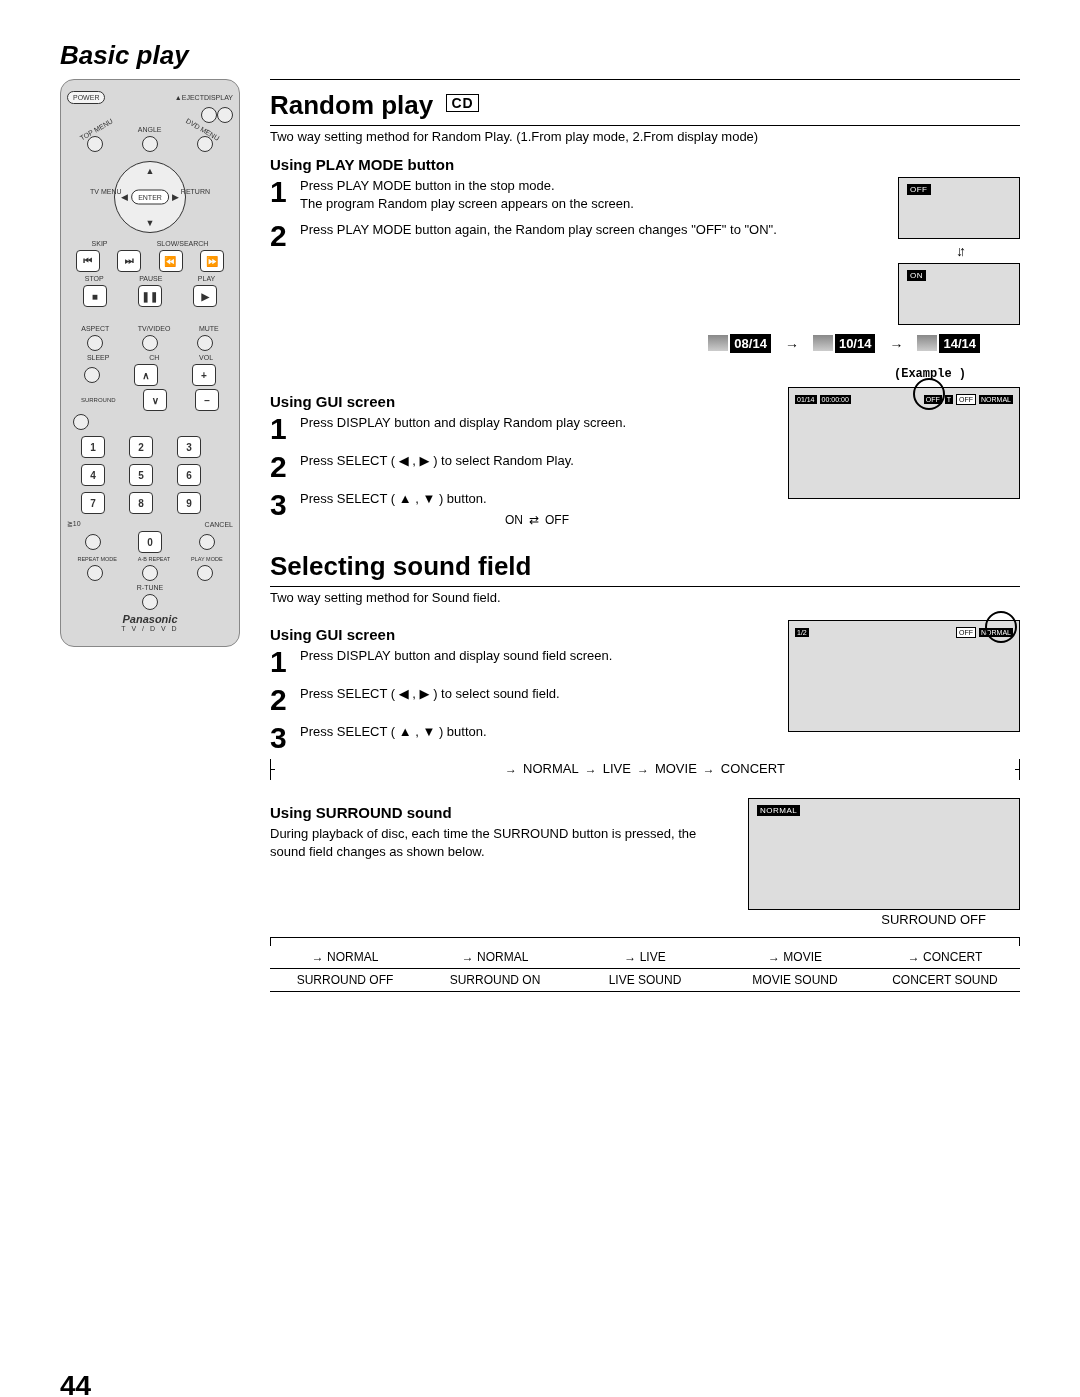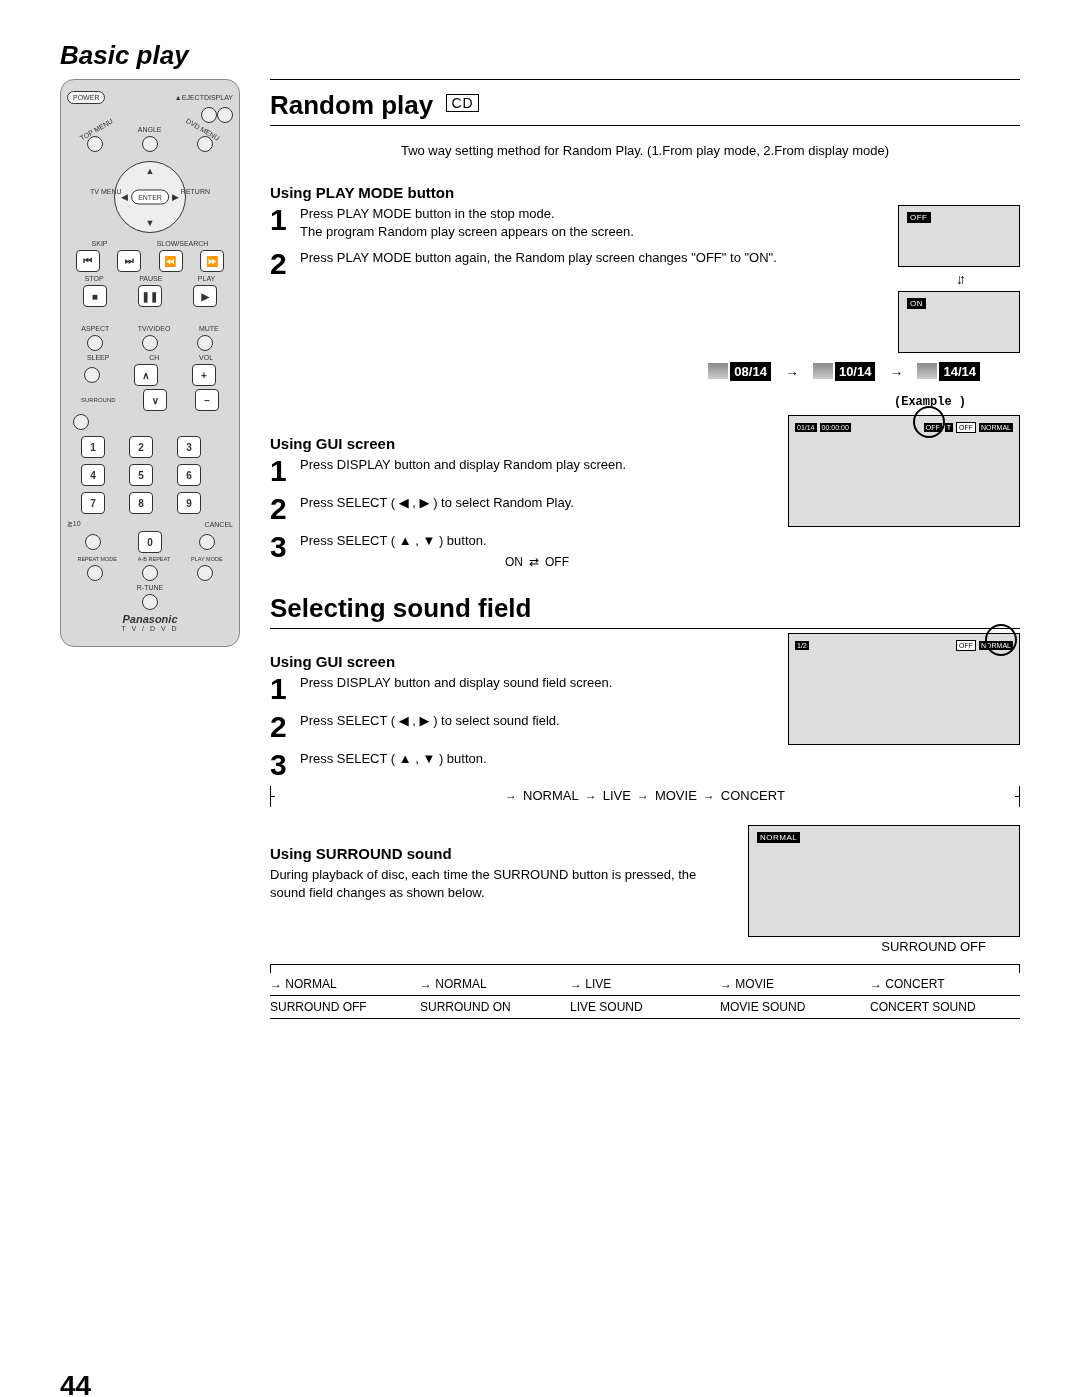--- a/index.html
+++ b/index.html
@@ -3,23 +3,23 @@
 <meta charset="utf-8">
 <style>
 body { margin:0; padding:40px 60px; font-family: Arial, Helvetica, sans-serif; width:1080px; box-sizing:border-box; background:#fff; color:#000; font-size:14px; }
 .page-title { font-size:26px; font-weight:bold; font-style:italic; margin-bottom:8px; }
 .page-num { font-size:28px; font-weight:bold; position:absolute; left:60px; top:1370px; }
 .layout { display:flex; gap:30px; }
 .remote-col { width:180px; flex-shrink:0; }
 .content-col { flex:1; }
 .hr-top { border-top:1px solid #000; margin-bottom:6px; }
 .section-title { font-size:26px; font-weight:bold; padding:4px 0; border-bottom:1.5px solid #000; }
-.tag { font-size:14px; font-weight:normal; border:1.5px solid #000; padding:0 4px; vertical-align:6px; margin-left:6px; letter-spacing:1px; }
-.intro { font-size:13px; margin:16px 0 10px; line-height:1.35;text-align:center; }
-.sub { font-size:15px; font-weight:bold; margin:24px 0 4px; }
+.tag { font-size:14px; font-weight:bold; border:1.5px solid #000; padding:0 4px; vertical-align:6px; margin-left:6px; letter-spacing:1px; }
+.intro { font-size:13px; margin:2px 0 10px; line-height:1.35; }
+.sub { font-size:15px; font-weight:bold; margin:10px 0 4px; }
 .steps { display:flex; flex-direction:column; gap:8px; }
 .step { display:flex; gap:8px; }
 .step-num { font-size:30px; font-weight:bold; line-height:1; width:22px; }
 .step-body { font-size:13px; line-height:1.4; flex:1; }
 .row { display:flex; gap:14px; align-items:flex-start; }
 .osd-box { border:1px solid #000; background:#ddd; min-height:60px; position:relative; font-size:10px; }
 .osd-small { width:120px; height:50px; }
 .osd-med { width:230px; height:110px; margin-top:4px; }
 .osd-wide { width:270px; height:110px; margin-top:4px; }
 .osd-chip { position:absolute; top:6px; left:8px; background:#000; color:#fff; font-size:8px; padding:1px 3px; letter-spacing:0.5px; }
@@ -31,21 +31,21 @@
 .track-row { display:flex; gap:14px; align-items:center; justify-content:flex-end; margin:10px 40px 16px 0; }
 .track-badge { background:#000; color:#fff; font-weight:bold; padding:2px 4px; font-size:13px; }
 .track-icon { width:20px; height:16px; background:linear-gradient(#888,#ccc); display:inline-block; margin-right:2px; vertical-align:-3px; }
 .arrR { font-size:14px; }
 .example-label { font-size:12px; font-weight:bold; text-align:right; margin:0 54px 2px 0;font-family:Liberation Mono, monospace; }
 .circle { position:absolute; border:2px solid #000; border-radius:50%; width:28px; height:28px; top:-10px; }
 .flow-items { display:flex; align-items:center; gap:6px; font-size:13px; }
 .flow-arr { font-size:12px; }
 .grid5 { margin-top:6px; }
 .grid5-row { display:flex; }
-.grid5-cell { width:20%; text-align:left; font-size:12px; padding:4px 0; }
+.grid5-cell { width:20%; text-align:center; font-size:12px; padding:4px 0; }
 .grid5-row .grid5-cell + .grid5-cell { }
 .grid5-border { border-top:1.5px solid #000; border-bottom:1.5px solid #000; }
 .sound-caption { text-align:right; font-size:13px; margin:2px 34px 4px 0; }
 
 .remote { background:#d9d9d9; border:1.5px solid #888; border-radius:14px; padding:8px 6px 14px; font-size:8px; text-align:center; color:#333; }
 .remote .lbl { font-size:7px; }
 .r-row { display:flex; justify-content:space-around; align-items:center; margin:3px 0; }
 .btn-oval { border:1px solid #333; border-radius:10px; background:#f5f5f5; padding:2px 5px; font-size:7px; min-width:16px; }
 .btn-sq { border:1px solid #333; border-radius:4px; background:#fff; width:22px; height:20px; display:flex; align-items:center; justify-content:center; font-size:10px; font-weight:bold; }
 .btn-round-sm { border:1px solid #333; border-radius:50%; background:#eee; width:14px; height:14px; }
@@ -270,20 +270,21 @@
           <span class="chip-bk">OFF</span>
           <span class="chip-bk">T</span>
           <span class="chip-wt">OFF</span>
           <span class="chip-bk">NORMAL</span>
         </div>
         <div class="circle" style="right:74px"></div>
       </div>
     </div>
 
     <div class="section-title" style="margin-top:18px">Selecting sound field</div>
+    <div class="intro">Two way setting method for Sound field.</div>
 
     <div class="row">
       <div style="flex:1">
         <div class="sub">Using GUI screen</div>
         <div class="steps">
           <div class="step">
               <div class="step-num">1</div>
               <div class="step-body">Press DISPLAY button and display sound field screen.</div>
             </div>
           <div class="step">

